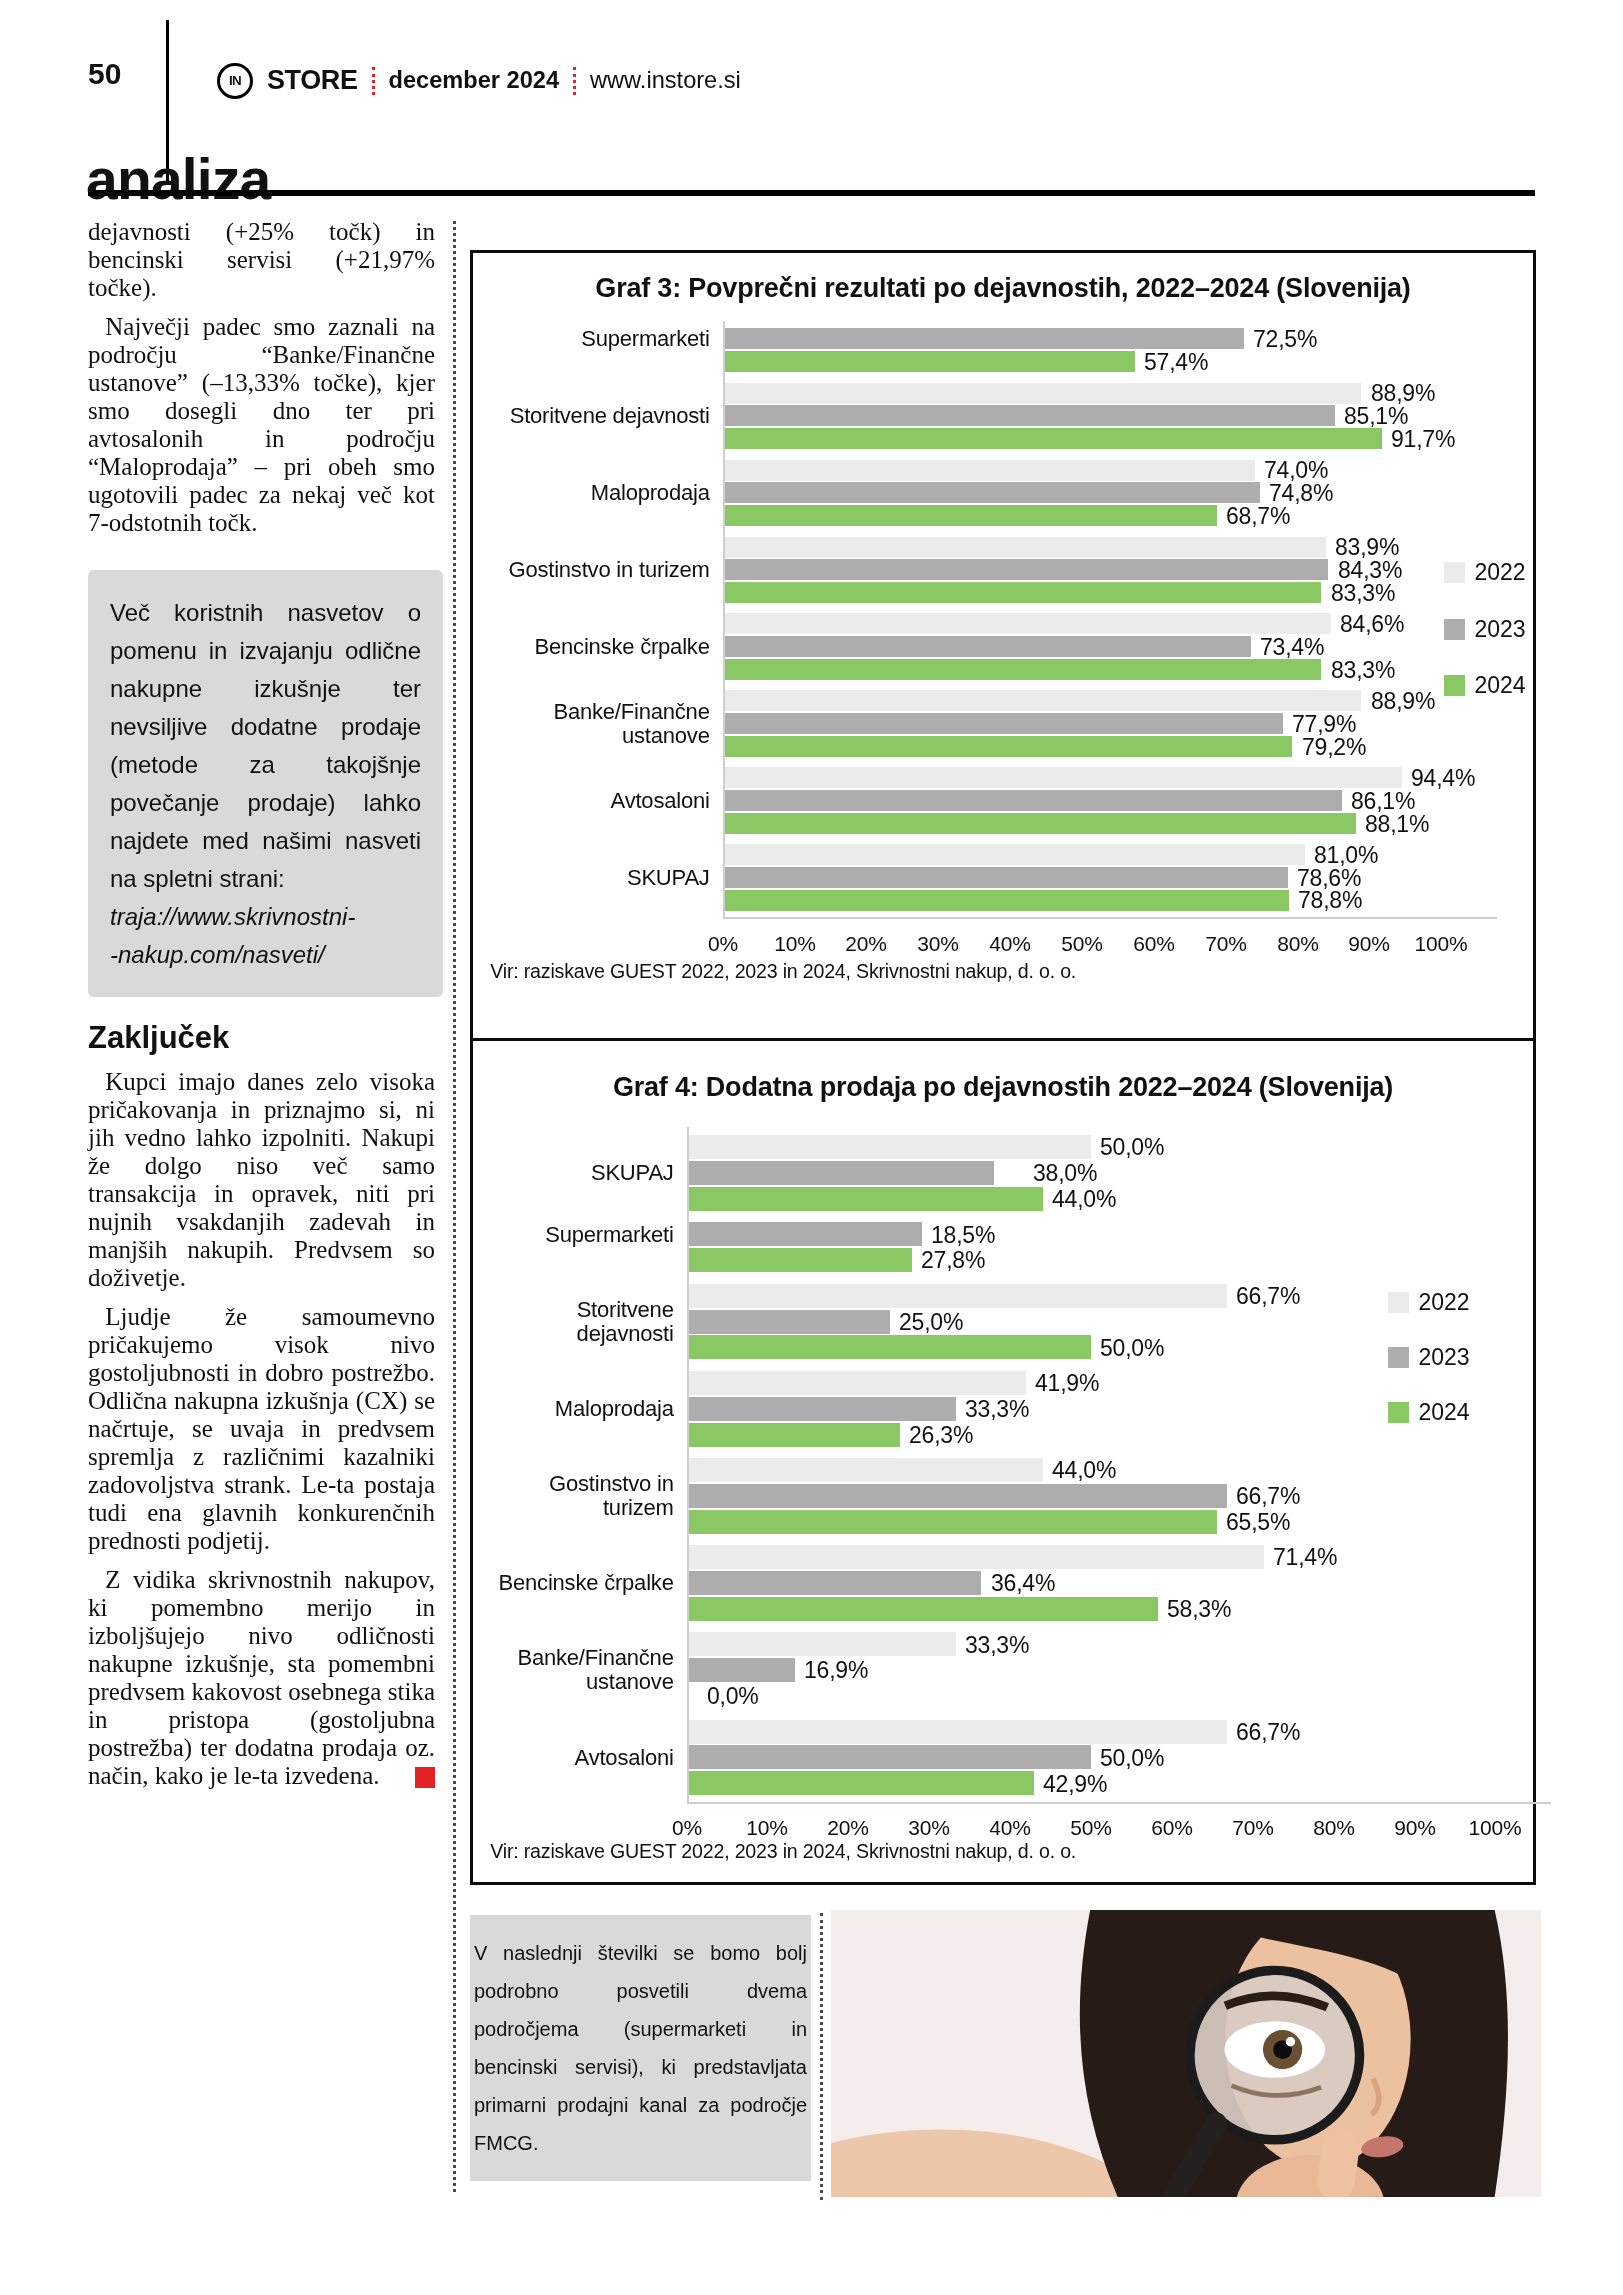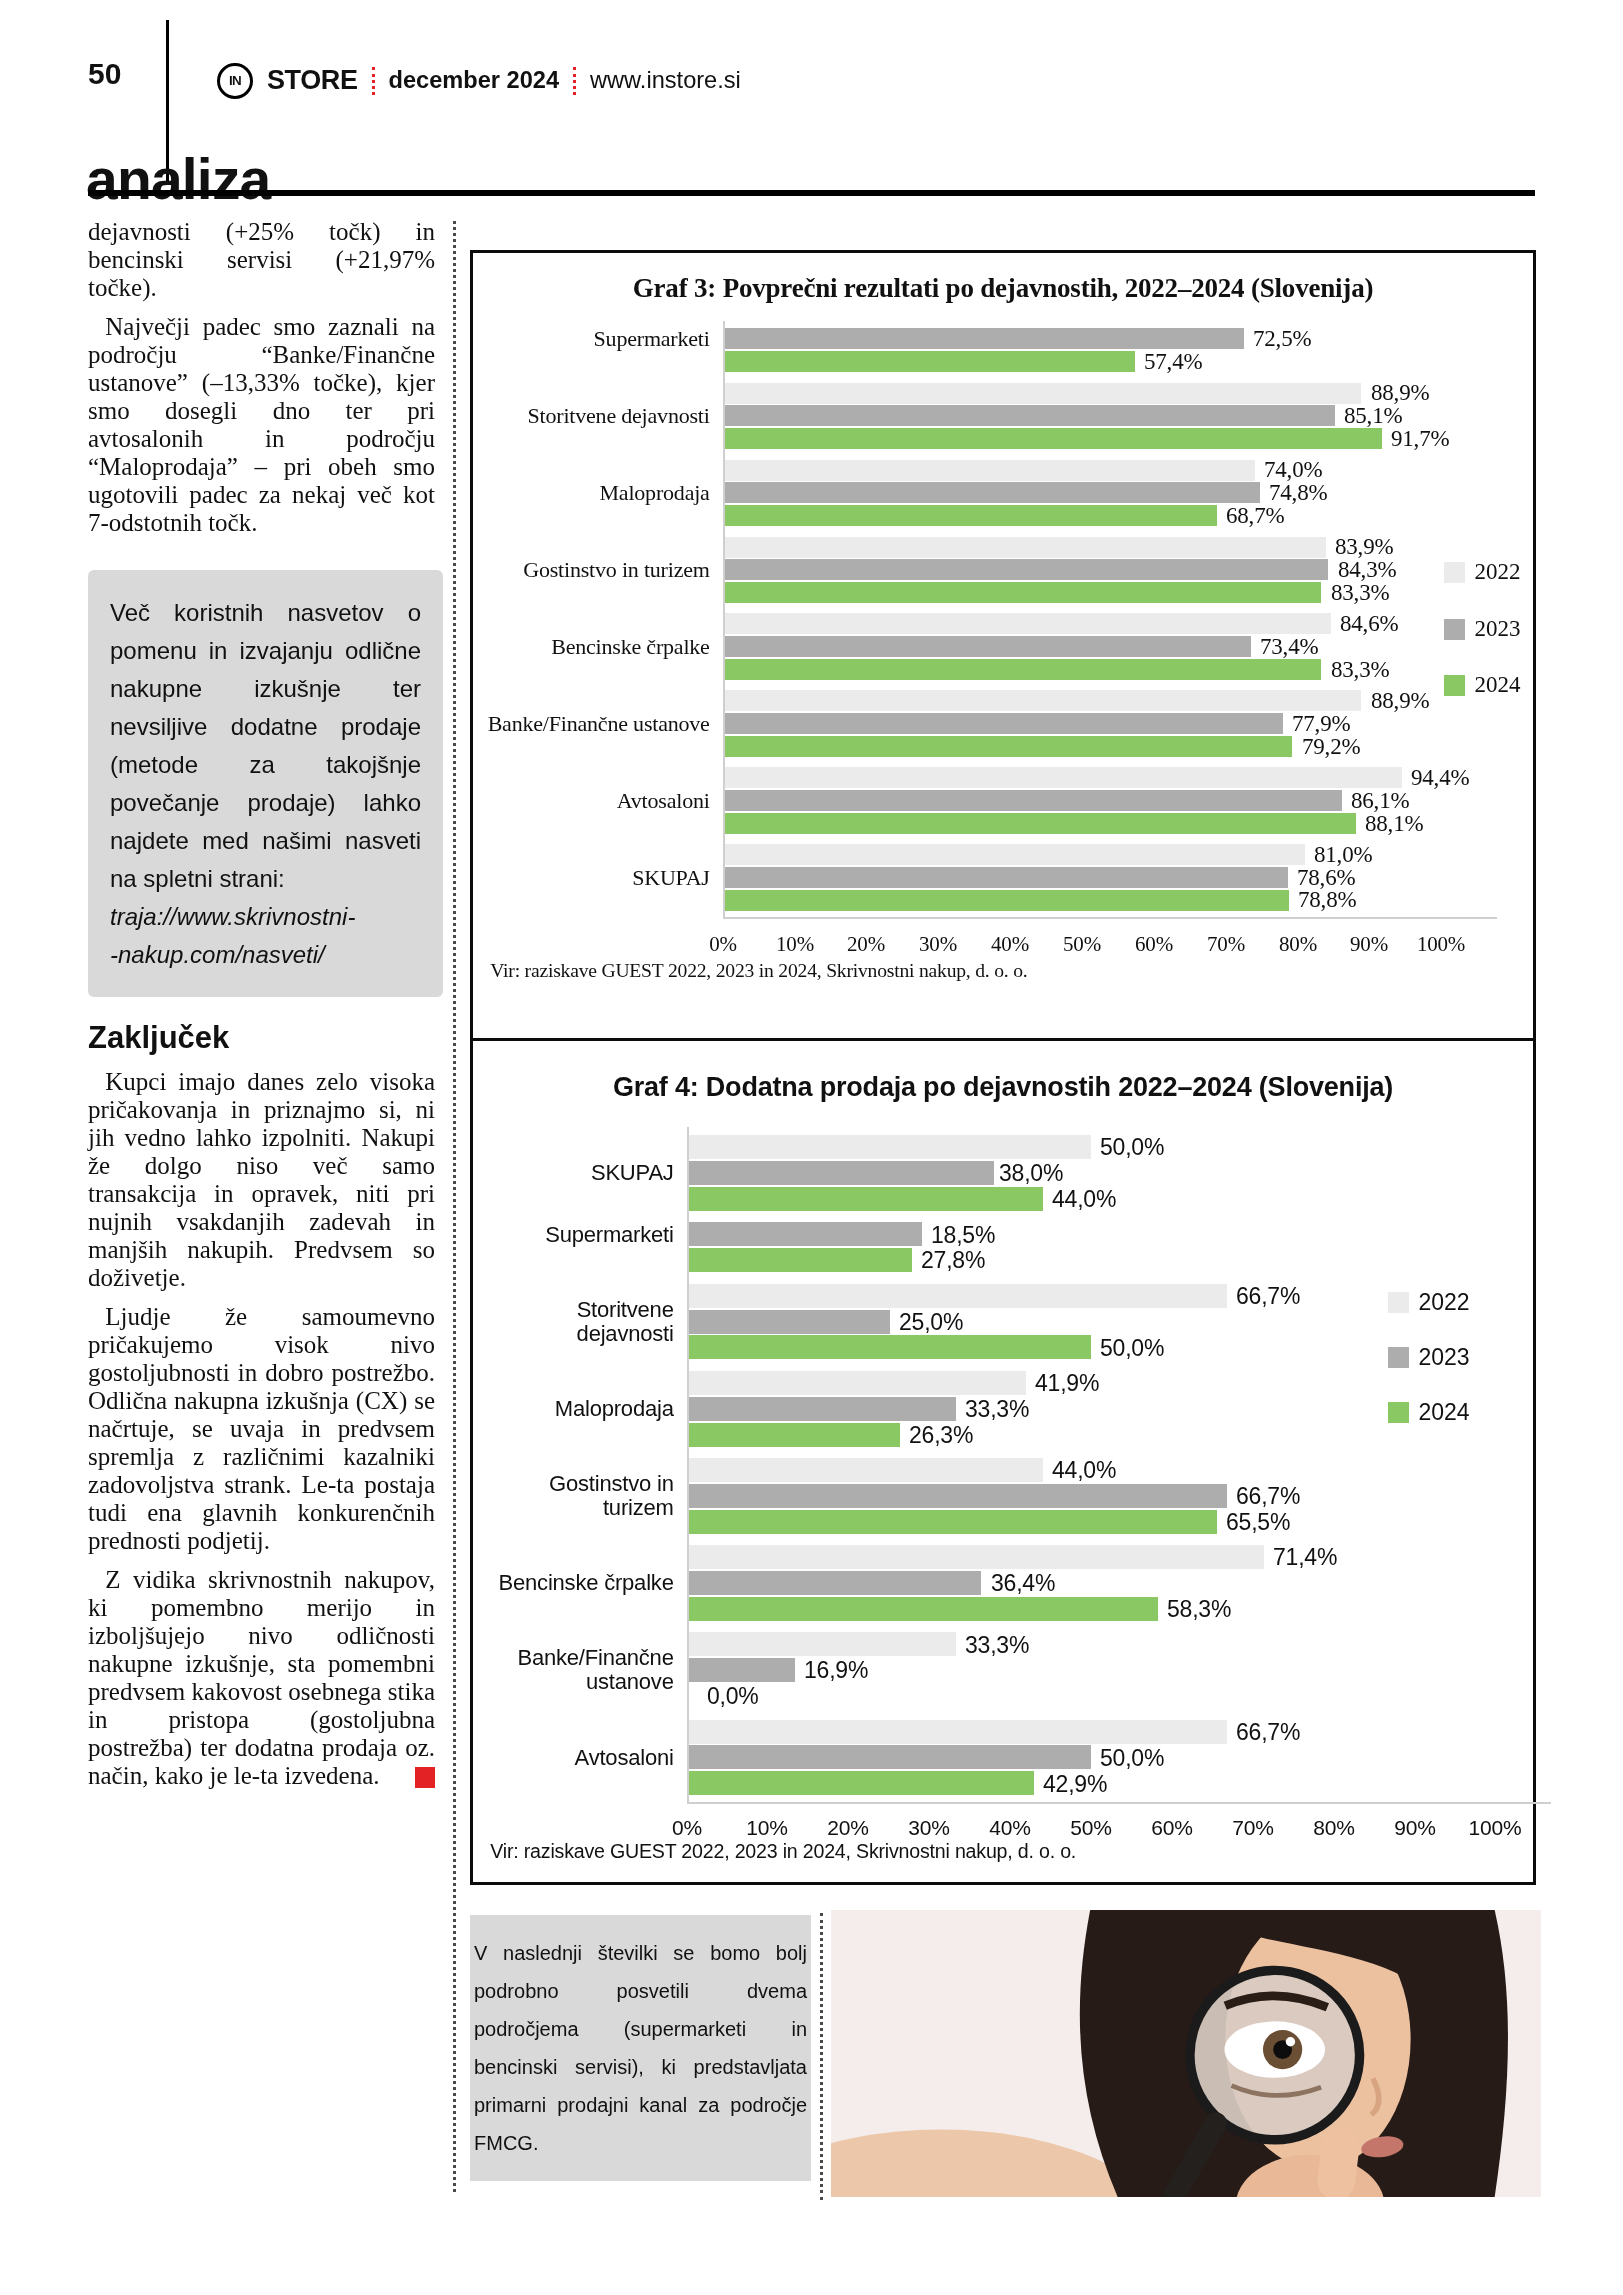--- a/index.html
+++ b/index.html
@@ -26,21 +26,21 @@
   .infobox{background:var(--boxgray);padding:23.6px 22px;margin:33px 0 27px 0;
            font-family:"Liberation Sans",sans-serif;font-size:24px;line-height:38px;text-align:justify;border-radius:6px;}
   .infobox .url{font-style:italic;}
   .conclusion-h{font-family:"Liberation Sans",sans-serif;font-size:31px;font-weight:bold;margin:27px 0 15.7px 0;}
   .endmark{float:right;width:20.4px;height:20.4px;margin-top:5.5px;background:var(--red);}
   .vdots{position:absolute;width:0;border-left:3.1px dotted #4a4a4a;}
   #sep-main{left:453px;top:221px;height:1971px;}
   #sep-bottom{left:820px;top:1913px;height:287px;}
   
   .chartbox{position:absolute;left:470px;width:1066px;background:#fff;border:3.1px solid #0b0b0b;box-sizing:border-box;}
-  #graf3{top:250px;height:903px;font-family:Liberation Serif, serif;}
+  #graf3{top:250px;height:903px;}
   #graf4{top:1038px;height:847px;}
   .chart-title{position:absolute;left:0;right:0;text-align:center;margin:0;
                font-size:27px;font-weight:bold;letter-spacing:-0.2px;}
   #graf3 .chart-title{top:20.4px;}
   #graf4 .chart-title{top:31px;}
   .plot{position:absolute;left:0;top:0;right:0;bottom:0;}
   .bar{position:absolute;}
   .cat-label{position:absolute;transform:translateY(-50%);text-align:right;font-size:22px;line-height:24px;letter-spacing:-0.2px;}
   .val{position:absolute;transform:translateY(-50%);font-size:23px;letter-spacing:-0.2px;white-space:nowrap;}
   .tick{position:absolute;transform:translateX(-50%);font-size:21px;letter-spacing:-0.2px;}
@@ -176,21 +176,21 @@
     <p class="source">Vir: raziskave GUEST 2022, 2023 in 2024, Skrivnostni nakup, d. o. o.</p>
   </section>
 
   <section class="chartbox" id="graf4">
     <h3 class="chart-title">Graf 4: Dodatna prodaja po dejavnostih 2022–2024 (Slovenija)</h3>
     <div class="plot">
         <div class="cat-label" style="left: 4.7px; top: 132px; width: 196px;">SKUPAJ</div>
         <div class="bar" style="left: 214px; top: 94px; width: 404px; height: 24px; background: rgb(235, 235, 235);"></div>
         <div class="val" style="left: 627px; top: 106px;">50,0%</div>
         <div class="bar" style="left: 214px; top: 120px; width: 307px; height: 24px; background: rgb(173, 173, 173);"></div>
-        <div class="val" style="left: 526px; top: 132px;">38,0%</div>
+        <div class="val" style="left: 560px; top: 132px;">38,0%</div>
         <div class="bar" style="left: 214px; top: 146px; width: 356px; height: 24px; background: rgb(138, 200, 99);"></div>
         <div class="val" style="left: 579px; top: 158px;">44,0%</div>
         <div class="cat-label" style="left: 4.7px; top: 194px; width: 196px;">Supermarketi</div>
         <div class="bar" style="left: 214px; top: 181px; width: 235px; height: 24px; background: rgb(173, 173, 173);"></div>
         <div class="val" style="left: 458px; top: 194px;">18,5%</div>
         <div class="bar" style="left: 214px; top: 207px; width: 225px; height: 24px; background: rgb(138, 200, 99);"></div>
         <div class="val" style="left: 448px; top: 219px;">27,8%</div>
         <div class="cat-label" style="left: 4.7px; top: 281px; width: 196px;">Storitvene dejavnosti</div>
         <div class="bar" style="left: 214px; top: 243px; width: 540px; height: 24px; background: rgb(235, 235, 235);"></div>
         <div class="val" style="left: 763px; top: 255px;">66,7%</div>

